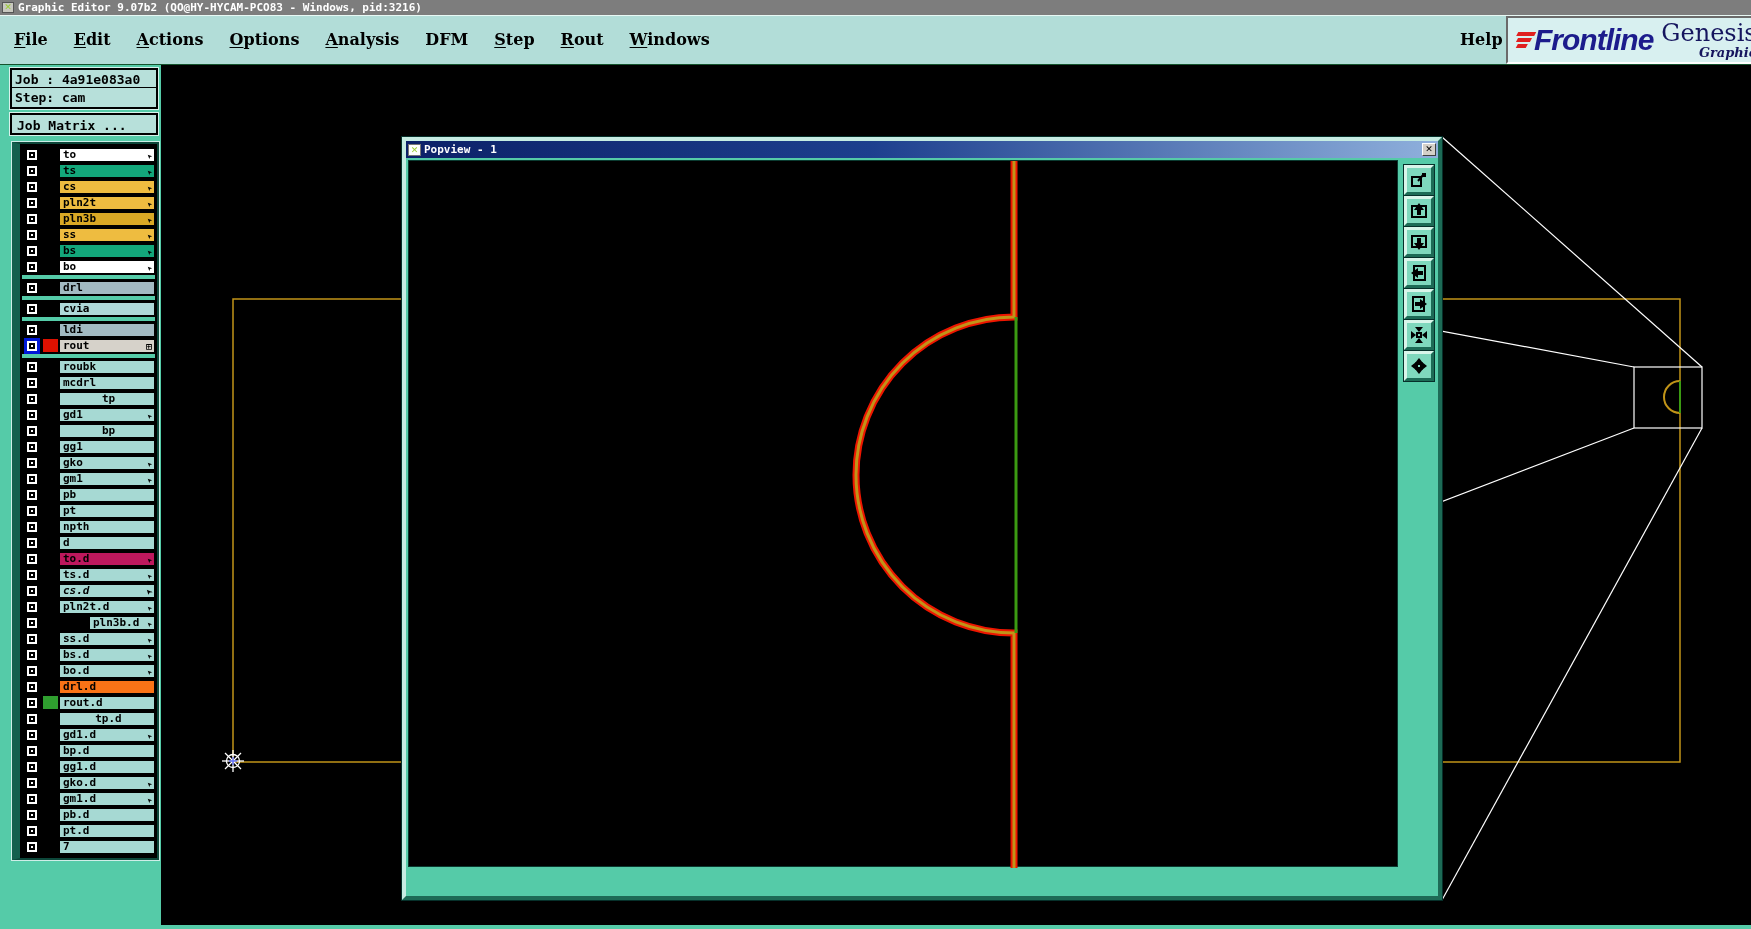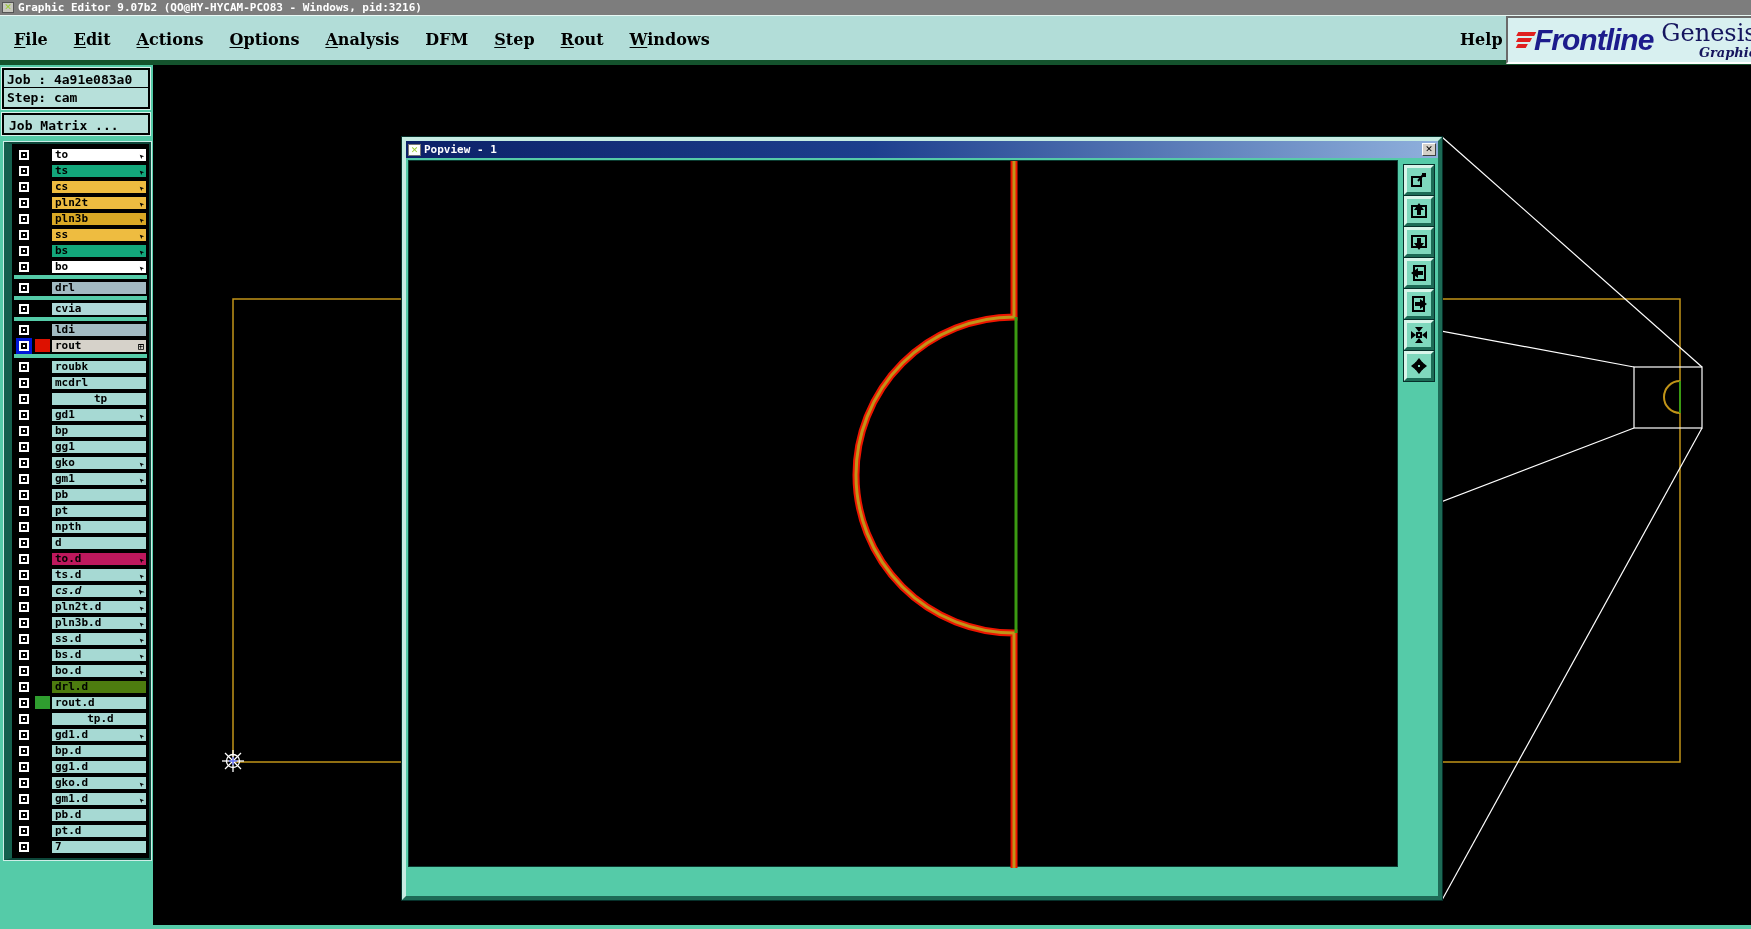--- a/index.html
+++ b/index.html
@@ -13,39 +13,39 @@
   *{margin:0;padding:0;box-sizing:border-box;}
   html,body{width:1751px;height:929px;overflow:hidden;background:var(--teal-bg);
     font-family:"DejaVu Sans Mono",monospace;}
   
   .titlebar{position:absolute;left:0;top:0;width:1751px;height:15px;background:var(--tbar);
     display:flex;align-items:center;color:#fff;font:bold 11px "DejaVu Sans Mono",monospace;}
   .titlebar .appicon{width:12px;height:11px;background:#c8c8c0;border:1px solid #555;
     margin:0 4px 0 2px;color:#9acd32;font:bold 9px "DejaVu Sans",sans-serif;line-height:9px;text-align:center;}
   
   .menubar{position:absolute;left:0;top:15px;width:1751px;height:50px;background:var(--chrome);
-    border-top:1px solid #e8f8f4;border-bottom:5px solid #14532d;}
+    border-top:1px solid #e8f8f4;border-bottom:1px solid #14532d;}
   .menuitems{position:absolute;left:14px;top:14px;white-space:nowrap;}
   .mitem{display:inline-block;margin-right:26px;color:#000;
     font:bold 16px "DejaVu Serif",serif;cursor:default;}
   .mitem u{text-decoration:underline;text-underline-offset:2px;}
   .helpitem{position:absolute;left:1460px;top:14px;font:bold 16px "DejaVu Serif",serif;color:#000;}
   
   .logopanel{position:absolute;left:1506px;top:16px;width:260px;height:48px;background:#d8f0f0;
     border-top:2px solid #6a6a6a;border-left:2px solid #6a6a6a;border-bottom:2px solid #fff;
     display:flex;align-items:center;padding-left:6px;overflow:hidden;}
   .speed{display:flex;flex-direction:column;gap:2px;margin-right:2px;transform:skewX(-28deg);}
   .speed b{display:block;height:4px;background:var(--logo-red);}
   .speed b:nth-child(1){width:18px;} .speed b:nth-child(2){width:14px;margin-left:3px;} .speed b:nth-child(3){width:10px;margin-left:6px;}
   .brand{font:italic bold 30px "Liberation Sans",sans-serif;color:var(--logo-navy);letter-spacing:-1px;margin-right:8px;text-align:center;}
   .prodcol{display:flex;flex-direction:column;align-items:flex-end;}
   .product{font:24px "DejaVu Serif",serif;color:#15155e;line-height:24px;}
   .subtitle{font:italic bold 13px "DejaVu Serif",serif;color:#15155e;}
   
-  .sidebar{position:absolute;left:0;top:65px;width:153px;height:864px;background:var(--teal-bg);}
+  .sidebar{position:absolute;left:8px;top:65px;width:153px;height:864px;background:var(--teal-bg);}
   .spanel{position:absolute;left:2px;width:148px;background:var(--panel);border:2px solid #000;
     box-shadow:0 0 0 1px #d8f2ec;}
   .jobpanel{top:3px;height:41px;}
   .jobrow{height:18px;border-bottom:1px solid #000;font:bold 13px "DejaVu Sans Mono",monospace;
     color:#000;padding:2px 0 0 3px;}
   .jobrow:last-child{border-bottom:none;}
   .matrixpanel{top:48px;height:22px;font:bold 13px "DejaVu Sans Mono",monospace;padding:3px 0 0 5px;color:#000;}
   .layerpanel{position:absolute;left:4px;top:77px;width:147px;height:718px;background:#000;
     border:2px solid var(--darker);box-shadow:0 0 0 1px #cfeee8;
     border-left:8px solid var(--dark-green);padding:3px 2px 3px 2px;}
@@ -270,21 +270,21 @@
           <i></i>
         </span>
         <span class="sw" style="background: transparent;"></span>
         <span class="lfield" style="background: rgb(166, 217, 211);">gd1<span class="hand">➤</span></span>
       </div>
       <div class="lrow">
         <span class="cb">
           <i></i>
         </span>
         <span class="sw" style="background: transparent;"></span>
-        <span class="lfield" style="background: rgb(166, 217, 211);">bp</span>
+        <span class="lfield" style="background: rgb(166, 217, 211); text-align: center;">bp</span>
       </div>
       <div class="lrow">
         <span class="cb">
           <i></i>
         </span>
         <span class="sw" style="background: transparent;"></span>
         <span class="lfield" style="background: rgb(166, 217, 211);">gg1</span>
       </div>
       <div class="lrow">
         <span class="cb">
@@ -354,21 +354,21 @@
           <i></i>
         </span>
         <span class="sw" style="background: transparent;"></span>
         <span class="lfield" style="background: rgb(166, 217, 211);">pln2t.d<span class="hand">➤</span></span>
       </div>
       <div class="lrow">
         <span class="cb">
           <i></i>
         </span>
         <span class="sw" style="background: transparent;"></span>
-        <span class="lfield" style="background: rgb(166, 217, 211);">pln3b.d<span class="hand">➤</span></span>
+        <span class="lfield" style="background: rgb(166, 217, 211); margin-left: 30px;">pln3b.d<span class="hand">➤</span></span>
       </div>
       <div class="lrow">
         <span class="cb">
           <i></i>
         </span>
         <span class="sw" style="background: transparent;"></span>
         <span class="lfield" style="background: rgb(166, 217, 211);">ss.d<span class="hand">➤</span></span>
       </div>
       <div class="lrow">
         <span class="cb">
@@ -382,21 +382,21 @@
           <i></i>
         </span>
         <span class="sw" style="background: transparent;"></span>
         <span class="lfield" style="background: rgb(166, 217, 211);">bo.d<span class="hand">➤</span></span>
       </div>
       <div class="lrow">
         <span class="cb">
           <i></i>
         </span>
         <span class="sw" style="background: transparent;"></span>
-        <span class="lfield" style="background: #4d7c0f;">drl.d</span>
+        <span class="lfield" style="background: #f97316;">drl.d</span>
       </div>
       <div class="lrow">
         <span class="cb">
           <i></i>
         </span>
         <span class="sw" style="background: rgb(47, 158, 47);"></span>
         <span class="lfield" style="background: rgb(166, 217, 211);">rout.d</span>
       </div>
       <div class="lrow">
         <span class="cb">

